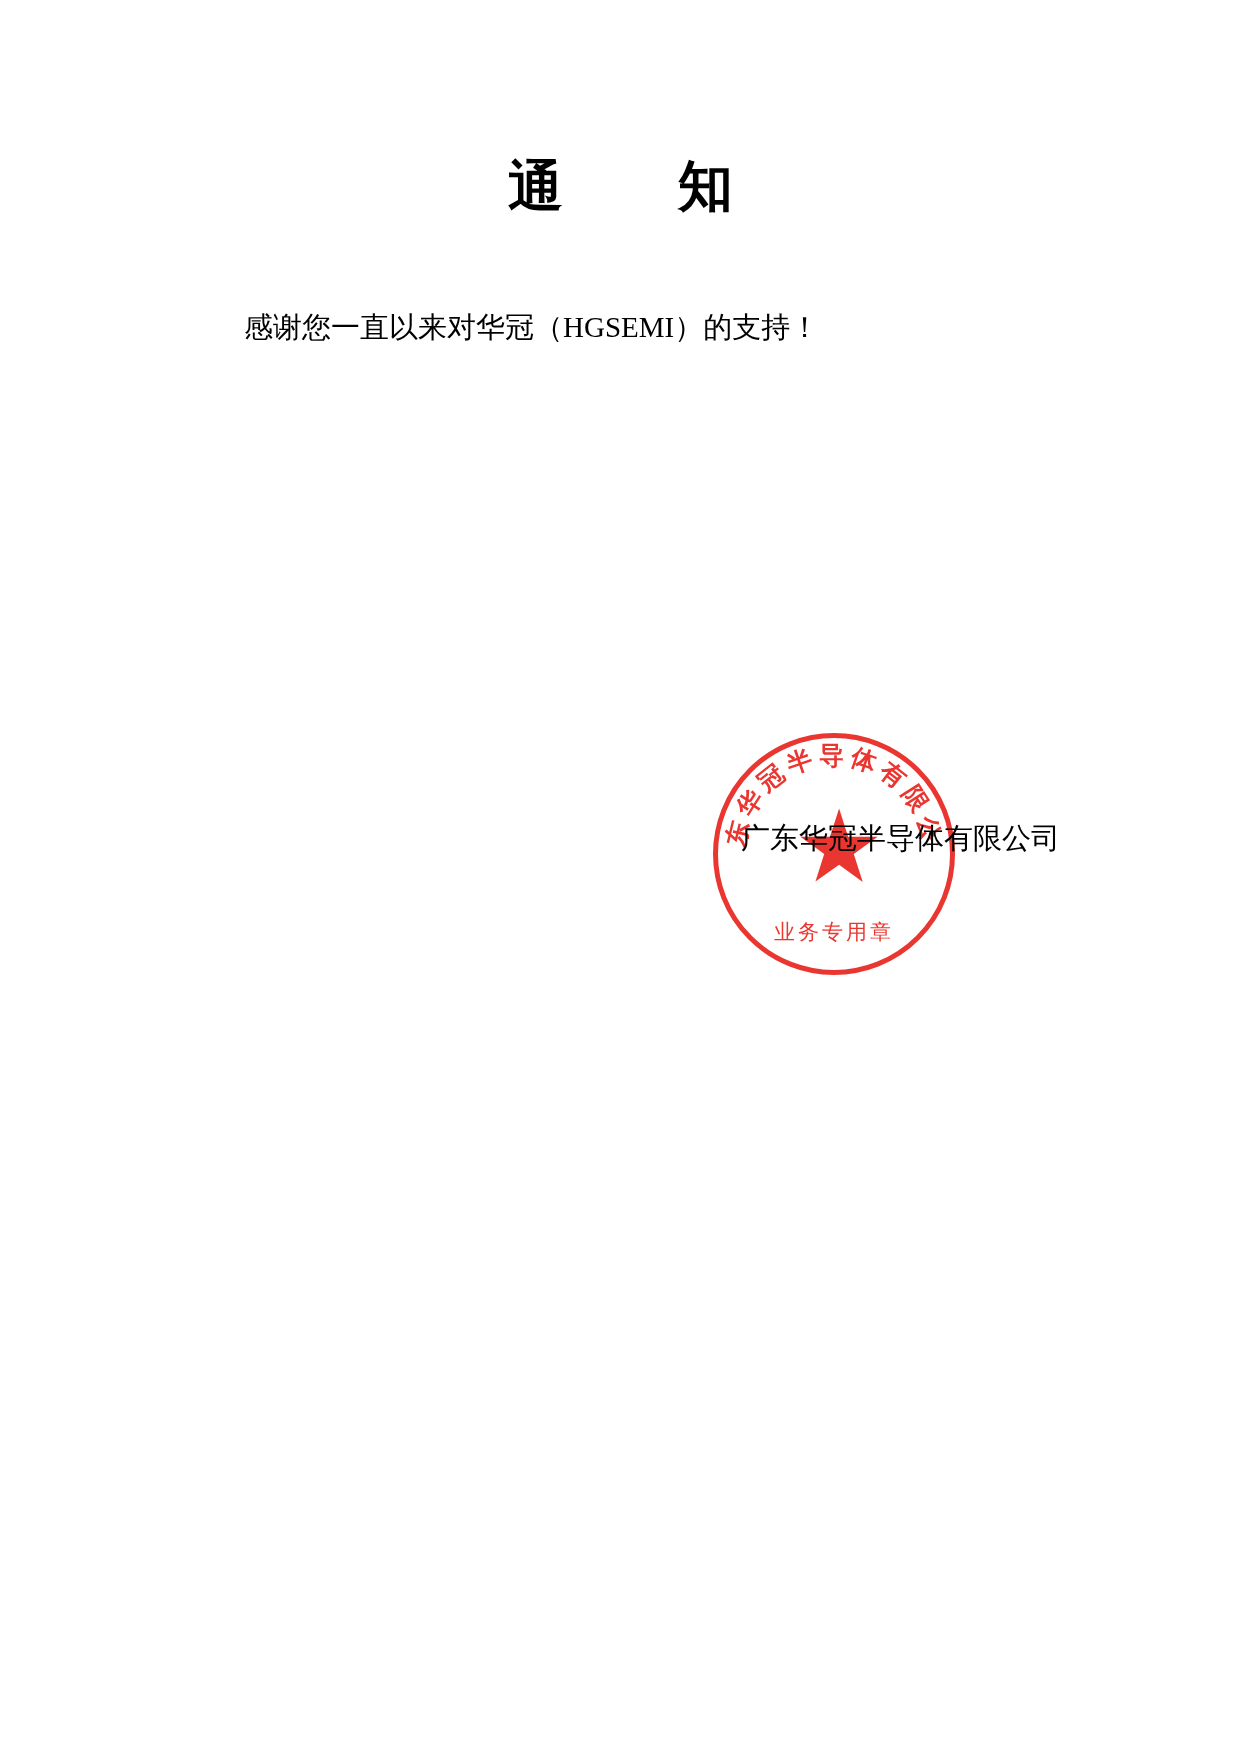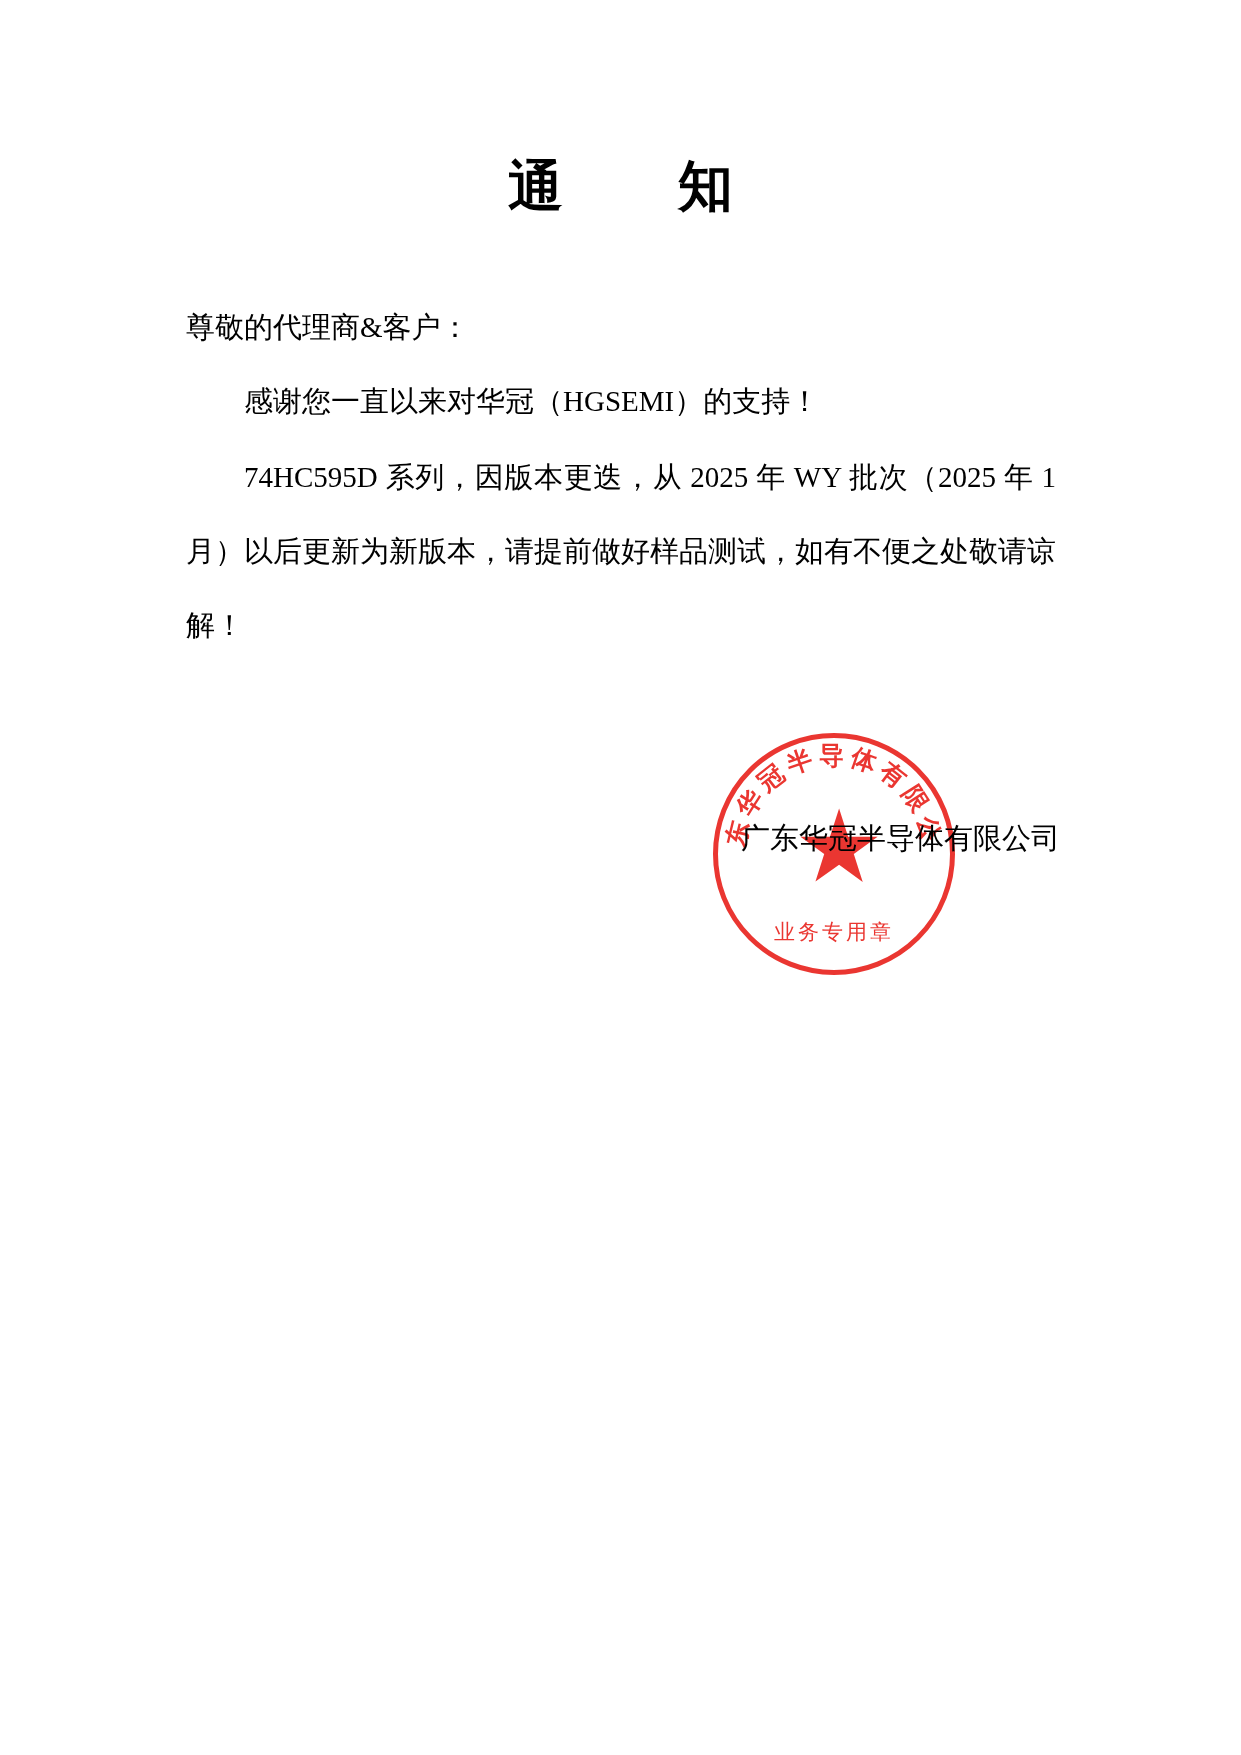--- a/index.html
+++ b/index.html
@@ -121,23 +121,21 @@
   }
 </style>
 </head>
 <body>
 
 <div class="page">
 
   <div class="doc-title">通　知</div>
 
   <div class="body-block">
-    <div class="salutation">尊敬的代理商&amp;客户：</div>
     <div class="para">感谢您一直以来对华冠（HGSEMI）的支持！</div>
-    <div class="para para-lines">74HC595D 系列，因版本更迭，从 2025 年 WY 批次（2025 年 1 月）以后更新为新版本，请提前做好样品测试，如有不便之处敬请谅解！</div>
   </div>
 
   <div class="signature">
     <span class="sig-line">广东华冠半导体有限公司</span>
   </div>
 
   <div class="seal">
     <svg class="seal-arc" viewBox="0 0 232 232">
       <defs>
         <path id="arcpath" d="M 26 116 A 90 90 0 1 1 206 116"></path>

